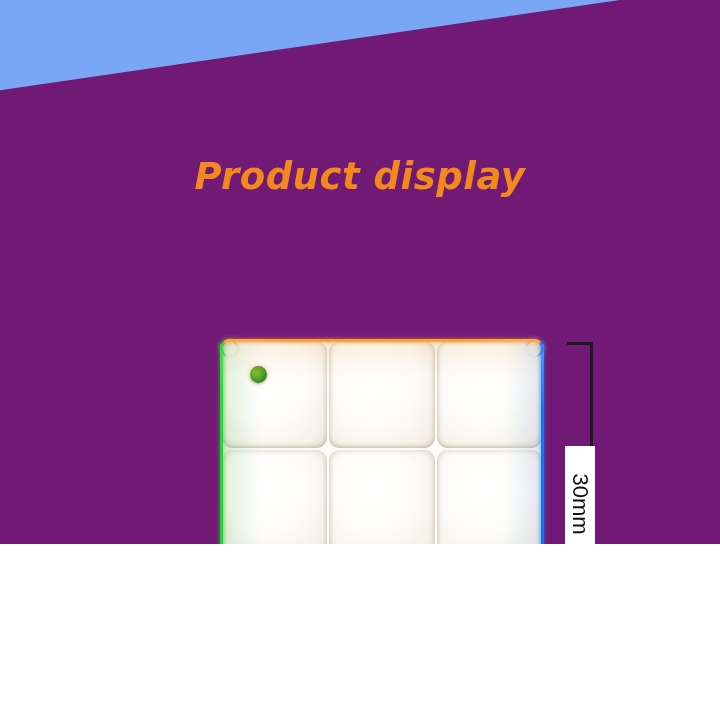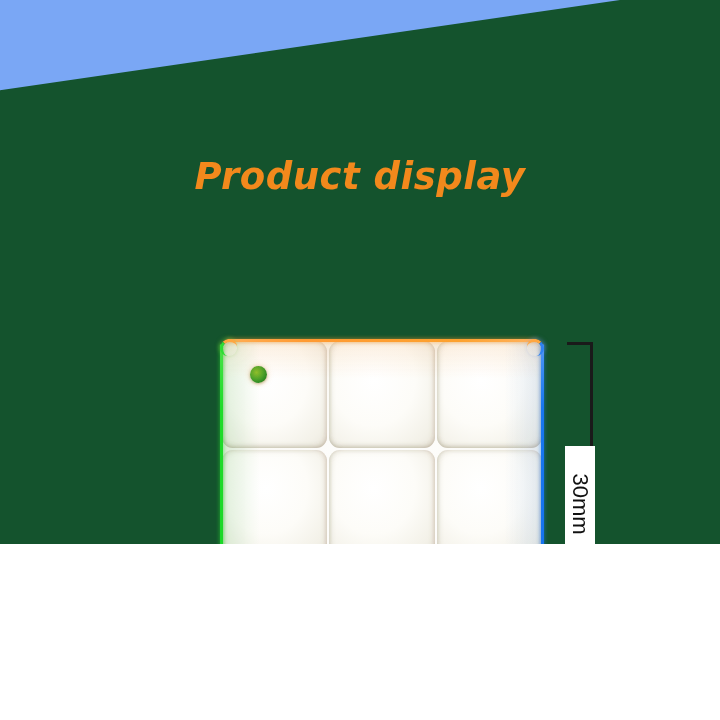--- a/index.html
+++ b/index.html
@@ -10,21 +10,21 @@
   }
   body {
     font-family: "Liberation Sans", sans-serif;
   }
 
   #page {
     position: relative;
     width: 720px;
     height: 544px;
     overflow: hidden;
-    background: #14532d;
+    background: #701a75;
   }
 
   
   .banner-blue {
     position: absolute;
     left: 0;
     top: 0;
     width: 620px;
     height: 96px;
     background: #7AA7F5;

